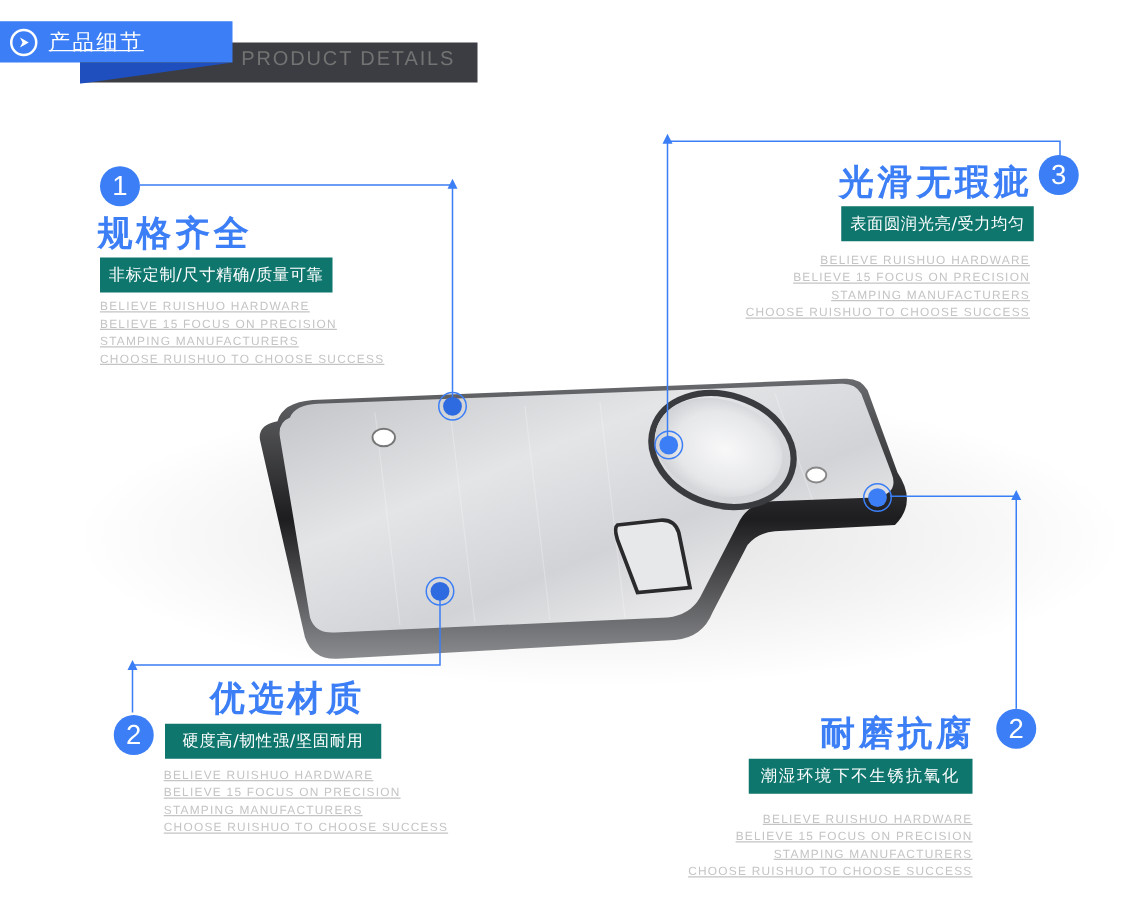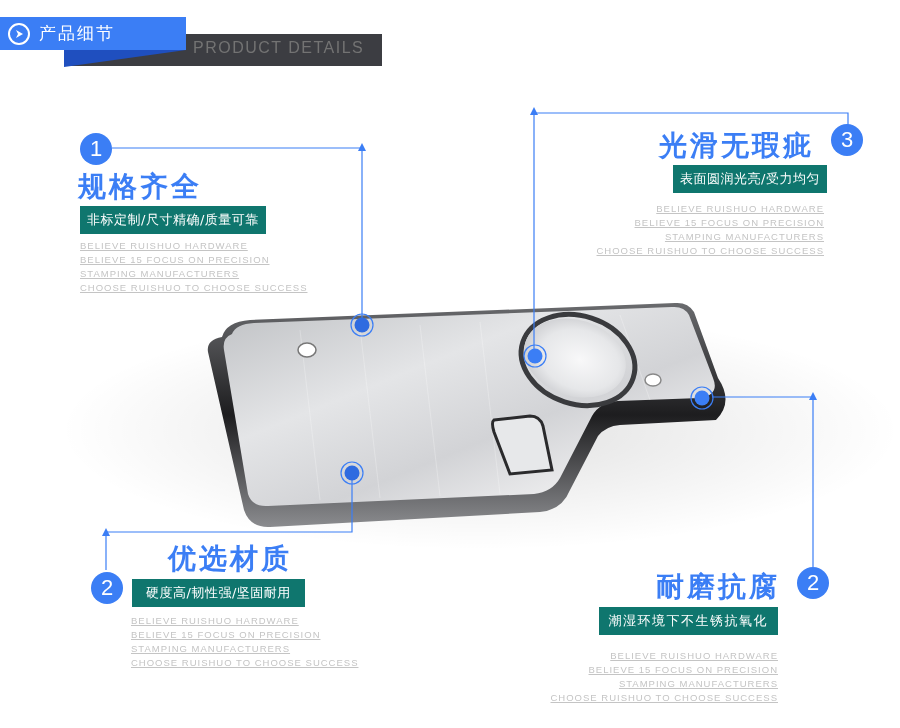--- a/index.html
+++ b/index.html
@@ -7,21 +7,21 @@
   body { position: relative; font-family: "DejaVu Sans", "Liberation Sans", sans-serif; }
 
   
   .hdr-dark { position: absolute; left: 64px; top: 34px; width: 318px; height: 32px; background: #3c3d42; }
   .hdr-wedge-svg { position: absolute; left: 64px; top: 50px; }
   .hdr-blue { position: absolute; left: 0; top: 17px; width: 186px; height: 33px; background: #3b7ef5;
     display: flex; align-items: center; padding-left: 8px; color: #fff; }
   .hdr-blue .arrow-icon { width: 22px; height: 22px; border: 2px solid #fff; border-radius: 50%;
     display: flex; align-items: center; justify-content: center; margin-right: 9px; }
   .hdr-blue .arrow-icon svg { display: block; }
-  .hdr-blue .title-cn { font-size: 17px; letter-spacing: 2px; }
+  .hdr-blue .title-cn { font-size: 17px; letter-spacing: 2px; text-decoration: underline; }
   .hdr-en { position: absolute; left: 193px; top: 39px; color: #737373; font-size: 16px;
     letter-spacing: 1.5px; font-family: "Liberation Sans", sans-serif; }
 
   
   .num-badge { position: absolute; width: 32px; height: 32px; border-radius: 50%; background: #3b7ef5;
     color: #fff; font-size: 22px; display: flex; align-items: center; justify-content: center;
     font-family: "Liberation Sans", sans-serif; }
   .title { position: absolute; color: #3b7ef5; font-size: 28px; font-weight: bold; letter-spacing: 3px; white-space: nowrap; }
   .tag { position: absolute; background: #0f766e; color: #fff; font-size: 13px; height: 28px;
     display: flex; align-items: center; padding: 0 7px; white-space: nowrap; letter-spacing: 0.5px; }
@@ -133,21 +133,21 @@
 <div class="title" style="left:78px;top:168px;">规格齐全</div>
 <div class="tag" style="left:80px;top:206px;">非标定制/尺寸精确/质量可靠</div>
 <div class="en-lines" style="left:80px;top:239px;">
   <div>BELIEVE RUISHUO HARDWARE</div>
   <div>BELIEVE 15 FOCUS ON PRECISION</div>
   <div>STAMPING MANUFACTURERS</div>
   <div>CHOOSE RUISHUO TO CHOOSE SUCCESS</div>
 </div>
 
 <div class="num-badge" style="left:831px;top:124px;">3</div>
-<div class="title" style="right:86px;top:127px;">光滑无瑕疵</div>
+<div class="title" style="right:74px;top:127px;">光滑无瑕疵</div>
 <div class="tag" style="right:73px;top:165px;">表面圆润光亮/受力均匀</div>
 <div class="en-lines right" style="right:76px;top:202px;">
   <div>BELIEVE RUISHUO HARDWARE</div>
   <div>BELIEVE 15 FOCUS ON PRECISION</div>
   <div>STAMPING MANUFACTURERS</div>
   <div>CHOOSE RUISHUO TO CHOOSE SUCCESS</div>
 </div>
 
 <div class="num-badge" style="left:91px;top:572px;">2</div>
 <div class="title" style="left:132px;top:540px;margin-left:36px;">优选材质</div>

